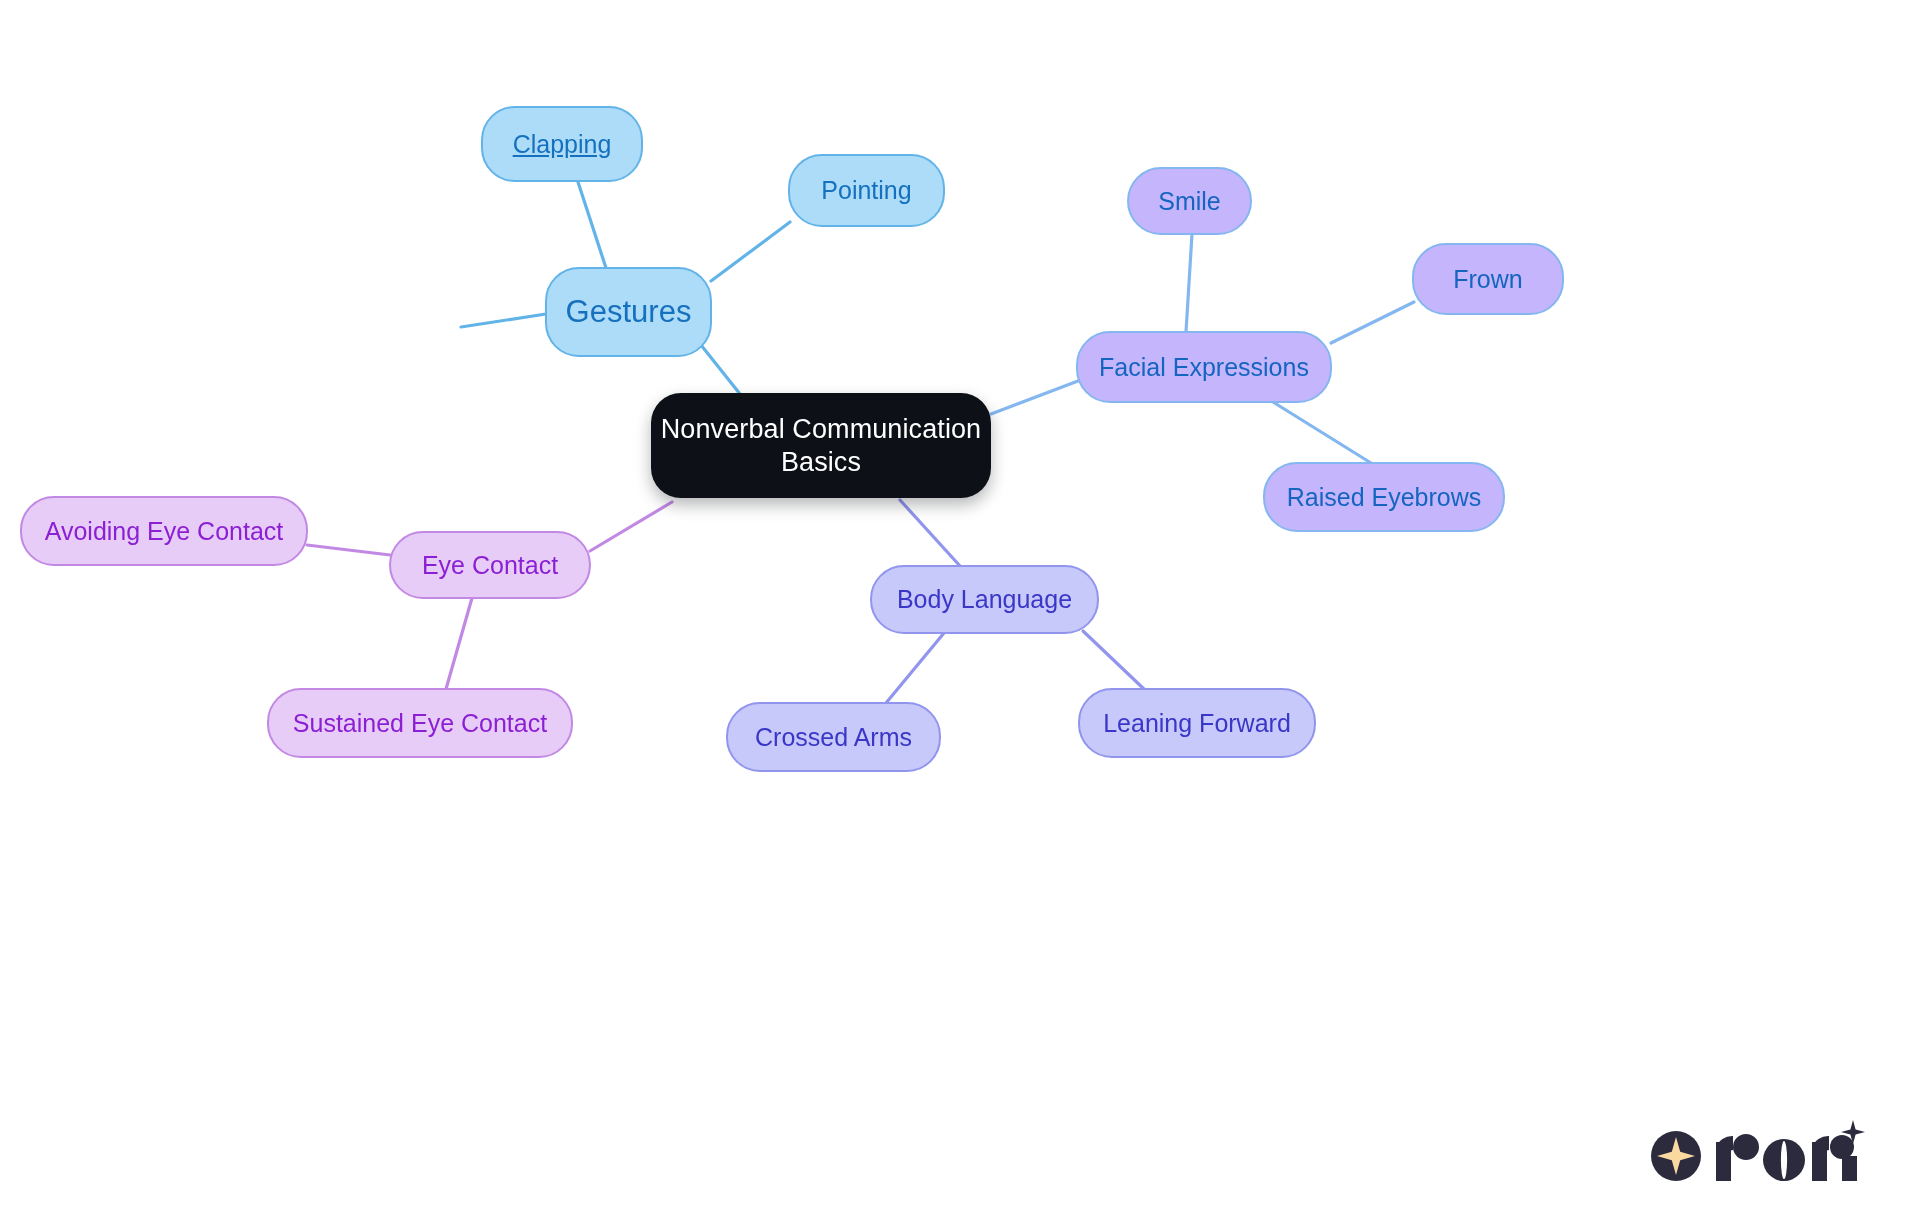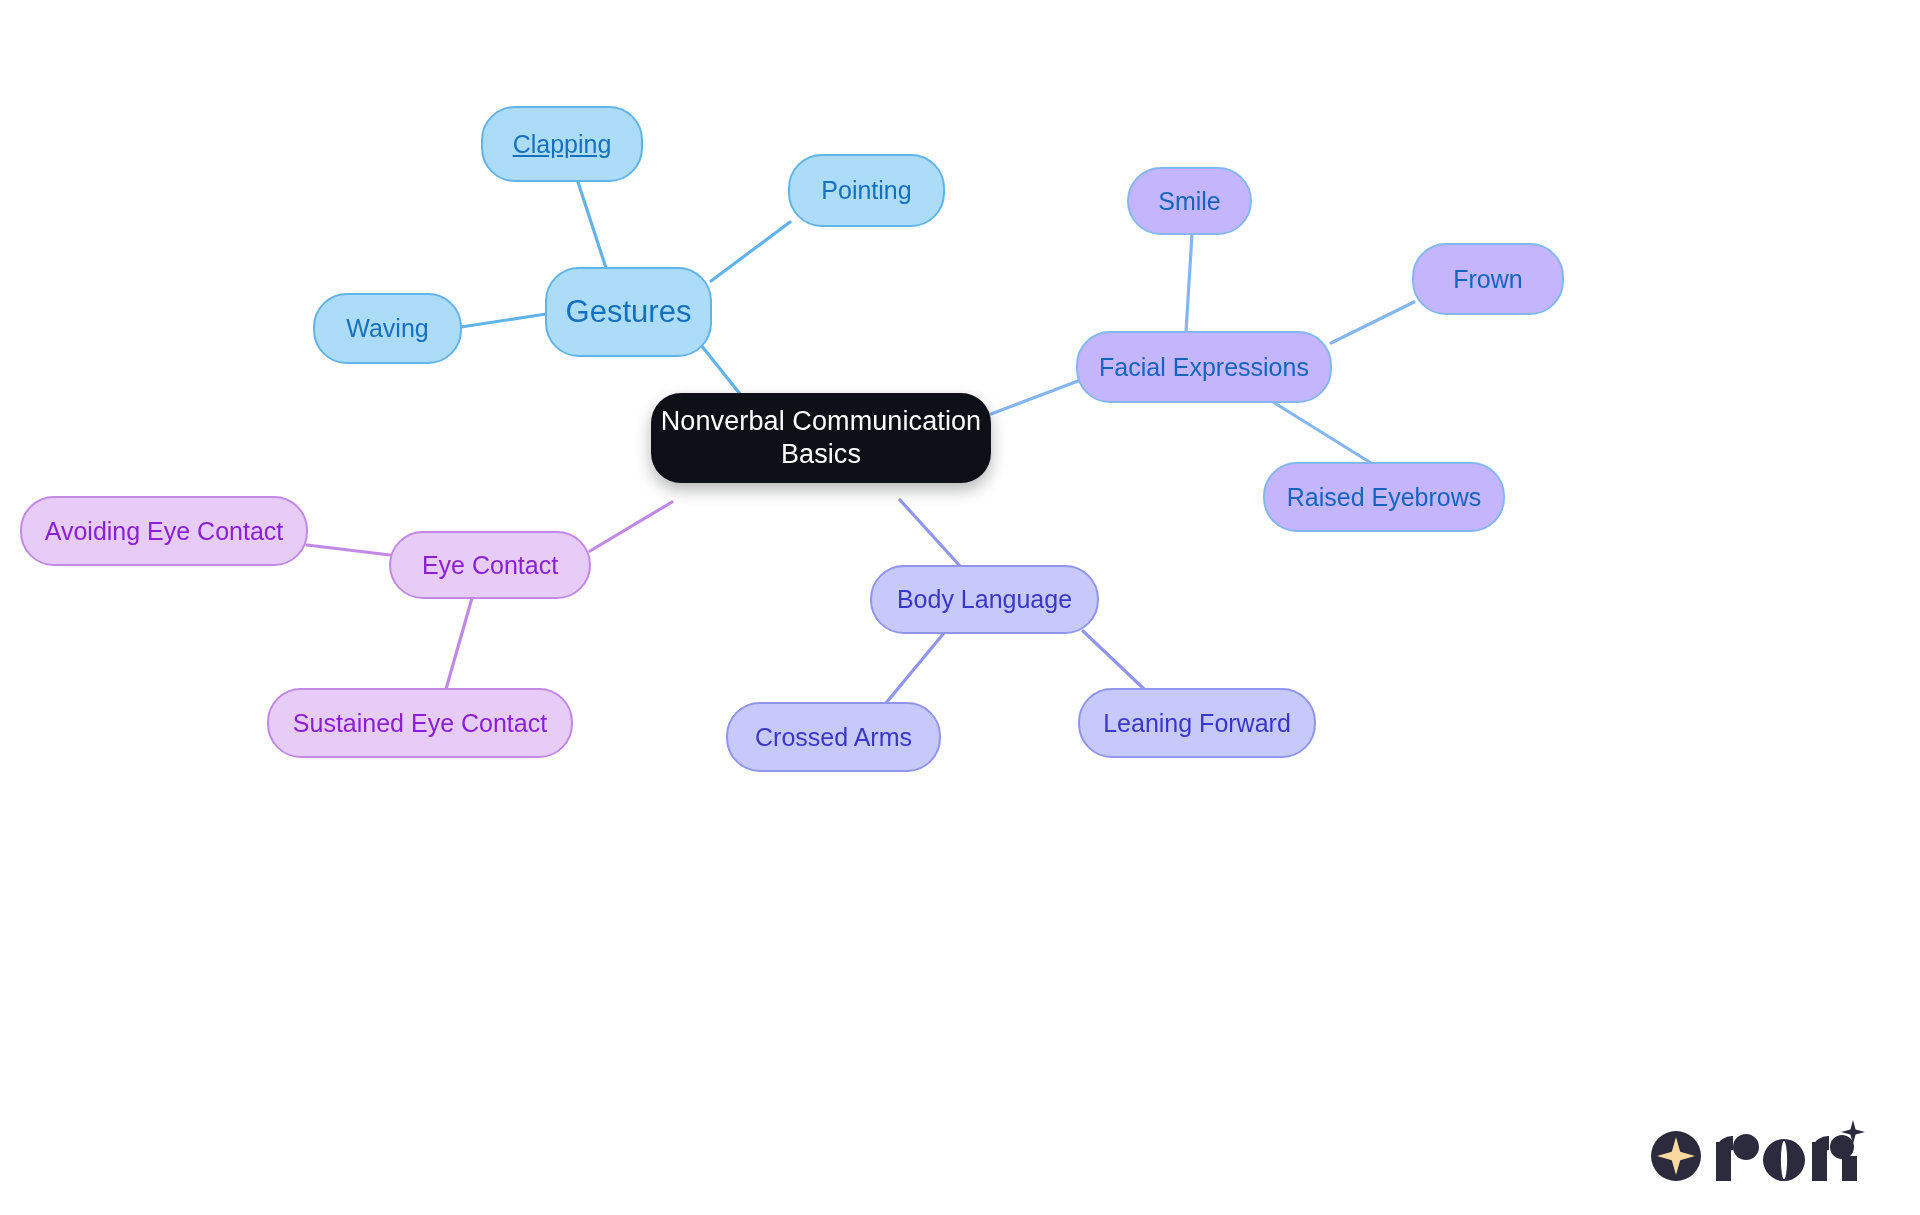--- a/index.html
+++ b/index.html
@@ -79,36 +79,33 @@
       <line x1="1331" y1="343" x2="1414" y2="302" stroke="#84B7EF" stroke-width="3.2" stroke-linecap="round"></line>
       <line x1="1273" y1="402" x2="1371" y2="463" stroke="#84B7EF" stroke-width="3.2" stroke-linecap="round"></line>
       <line x1="672" y1="502" x2="590" y2="551" stroke="#C289E4" stroke-width="3.2" stroke-linecap="round"></line>
       <line x1="390" y1="555" x2="307" y2="545" stroke="#C289E4" stroke-width="3.2" stroke-linecap="round"></line>
       <line x1="472" y1="598" x2="446" y2="689" stroke="#C289E4" stroke-width="3.2" stroke-linecap="round"></line>
       <line x1="900" y1="500" x2="960" y2="566" stroke="#9195ED" stroke-width="3.2" stroke-linecap="round"></line>
       <line x1="944" y1="633" x2="886" y2="703" stroke="#9195ED" stroke-width="3.2" stroke-linecap="round"></line>
       <line x1="1083" y1="631" x2="1145" y2="690" stroke="#9195ED" stroke-width="3.2" stroke-linecap="round"></line>
     </svg>
 
-  <div class="node root" style="left: 651px; top: 393px; width: 340px; height: 90px;">
+  <div class="node root" style="left: 651px; top: 393px; width: 340px; height: 105px;">
     <span class="label">Nonverbal Communication
 Basics</span>
   </div>
 
   <div class="node gestures" style="left: 545px; top: 267px; width: 167px; height: 90px; font-size: 31px;">
     <span class="label">Gestures</span>
   </div>
   <div class="node gestures" style="left: 481px; top: 106px; width: 162px; height: 76px; font-size: 25px; text-decoration: underline;">
     <span class="label">Clapping</span>
   </div>
   <div class="node gestures" style="left: 788px; top: 154px; width: 157px; height: 73px; font-size: 25px;">
     <span class="label">Pointing</span>
-  </div>
-  <div class="node gestures" style="left: 313px; top: 293px; width: 149px; height: 71px; font-size: 25px;">
-    <span class="label">Waving</span>
   </div>
 
   <div class="node facial" style="left: 1076px; top: 331px; width: 256px; height: 72px; font-size: 25px;">
     <span class="label">Facial Expressions</span>
   </div>
   <div class="node facial" style="left: 1127px; top: 167px; width: 125px; height: 68px; font-size: 25px;">
     <span class="label">Smile</span>
   </div>
   <div class="node facial" style="left: 1412px; top: 243px; width: 152px; height: 72px; font-size: 25px;">
     <span class="label">Frown</span>

